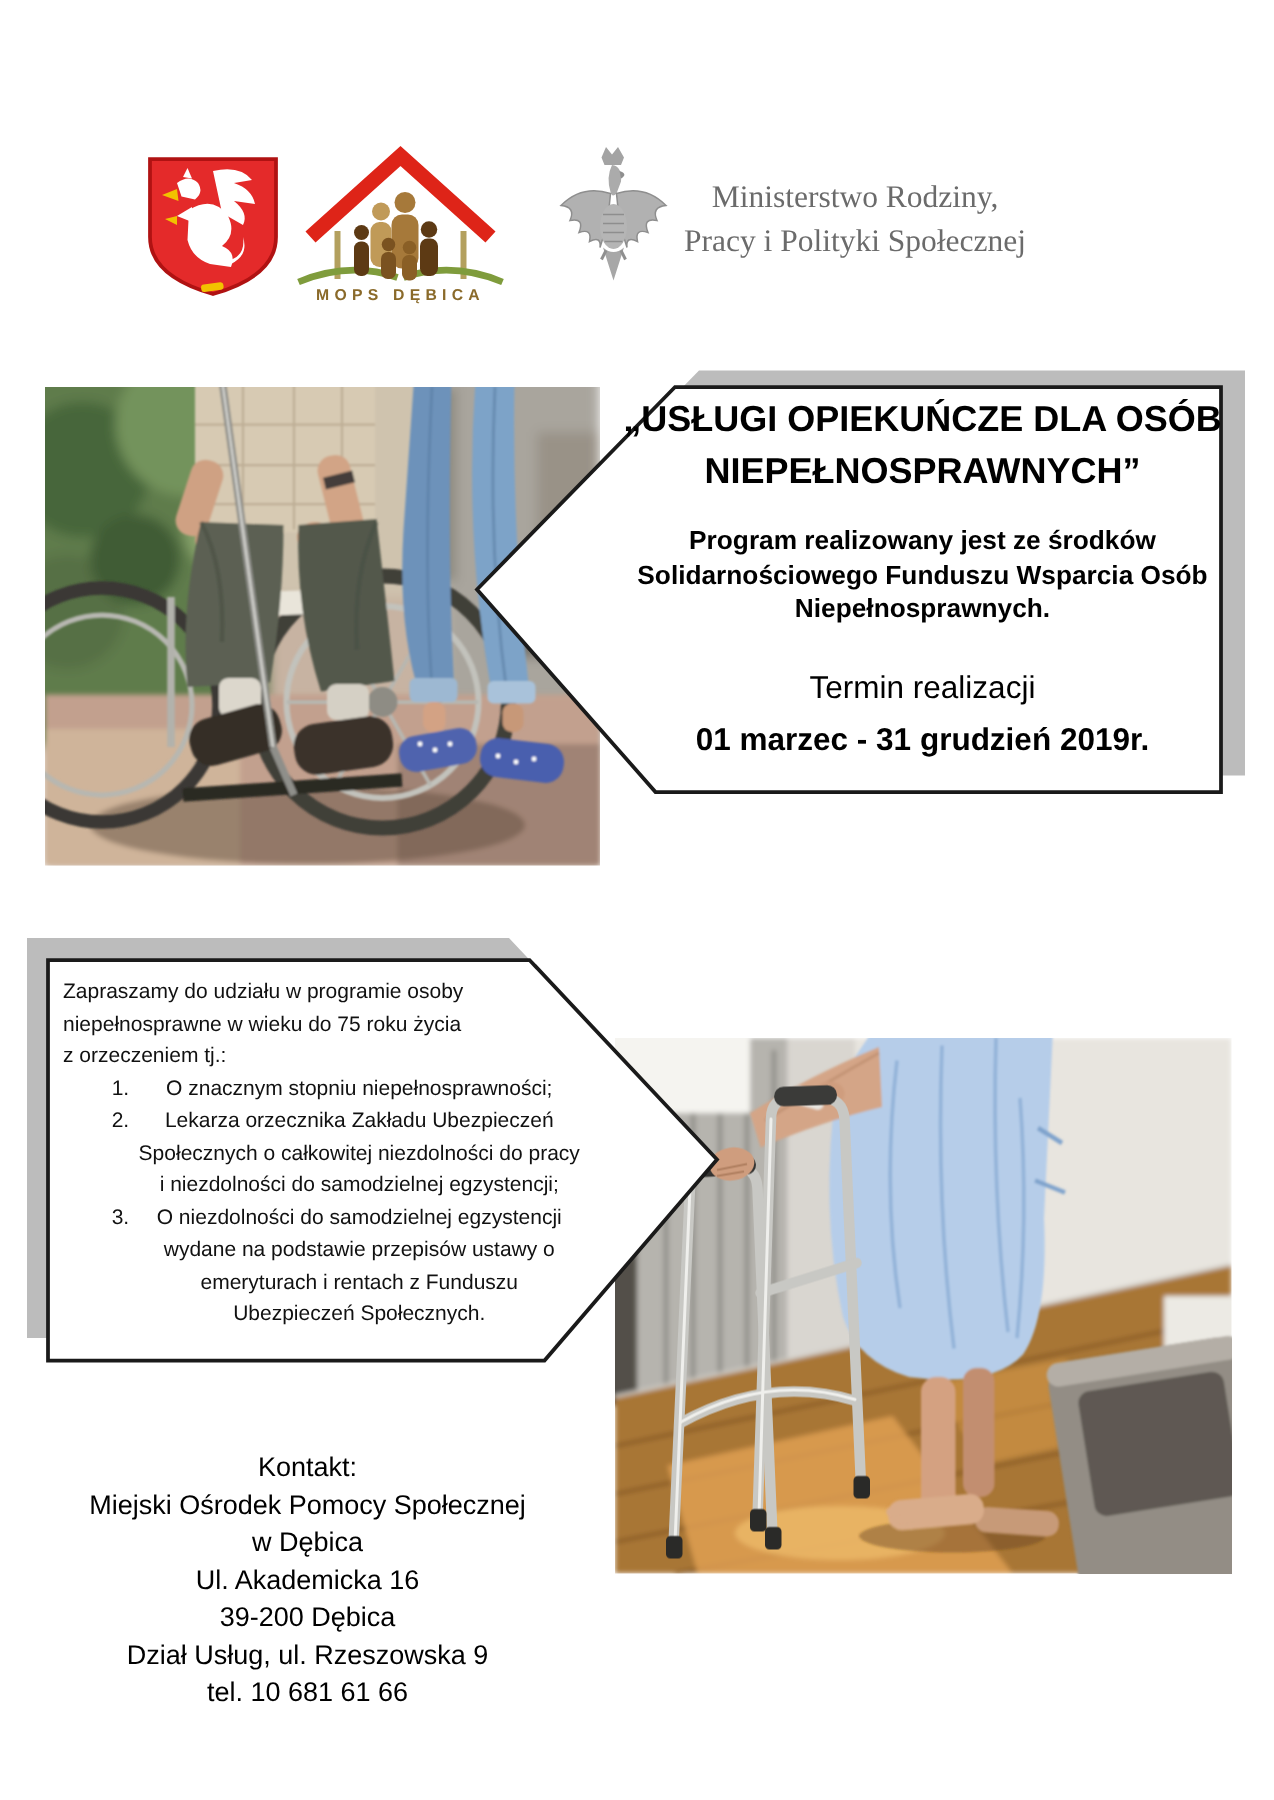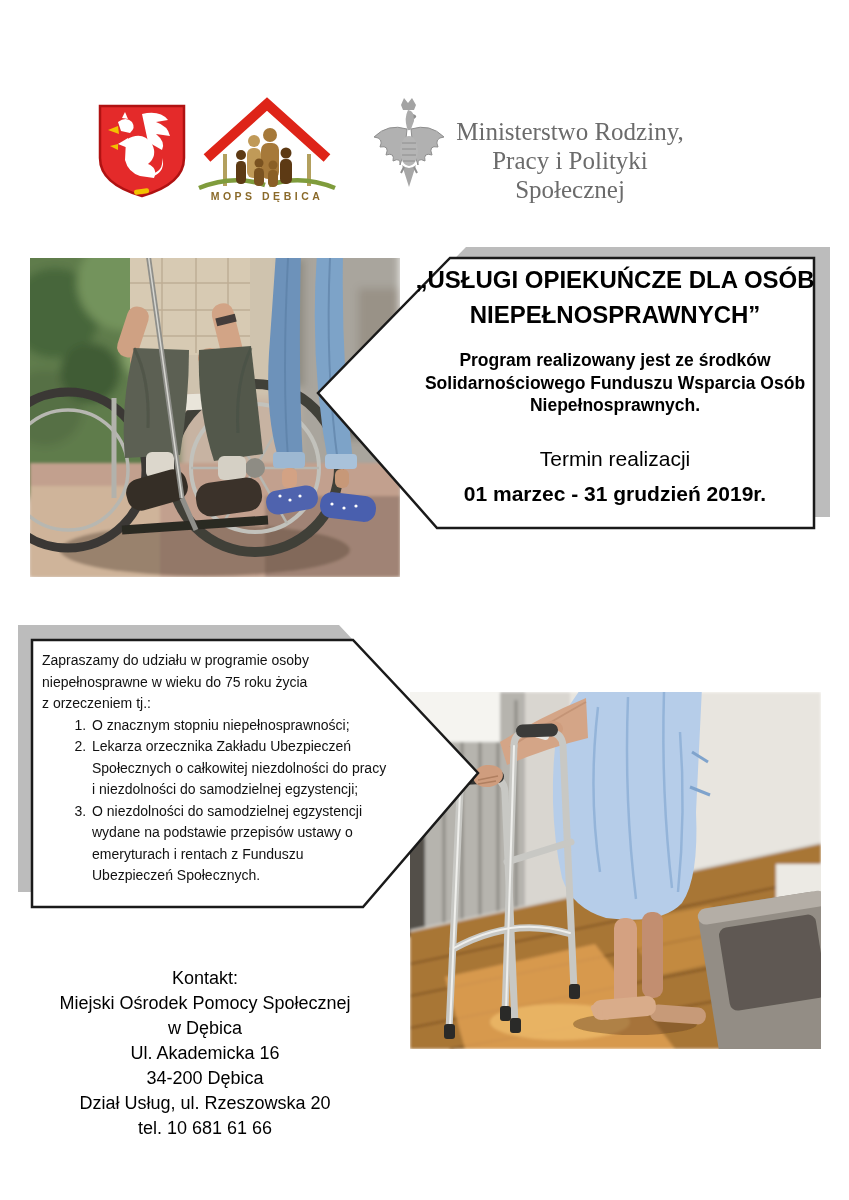--- a/index.html
+++ b/index.html
@@ -7,29 +7,29 @@
     position:relative;width:849px;height:1200px;margin:0 auto;
     background:#ffffff;overflow:hidden;
     font-family:"Liberation Sans","DejaVu Sans",sans-serif;color:#000;
   }
   .gfx{position:absolute;left:0;top:0;width:849px;height:1200px;z-index:0;}
   .txt{position:absolute;z-index:2;}
   .center{text-align:center;}
   .ministry{
     left:440px;top:117px;width:260px;
     font-family:"Liberation Serif","DejaVu Serif",serif;
-    font-size:25px;line-height:29px;color:#6b6b6b;text-align:center;
+    font-size:21px;line-height:29px;color:#6b6b6b;text-align:center;
   }
   .banner-title{left:405px;top:262px;width:420px;font-weight:bold;font-size:24px;line-height:35px;}
   .banner-program{left:405px;top:349px;width:420px;font-weight:bold;font-size:17.5px;line-height:22.5px;}
   .banner-term{left:405px;top:444px;width:420px;font-weight:normal;font-size:21px;line-height:30px;}
   .banner-dates{left:405px;top:479px;width:420px;font-weight:bold;font-size:21px;line-height:30px;}
   .elig{left:42px;top:650px;width:345px;font-size:14px;line-height:21.5px;color:#111;}
   .elig ol{margin:0;padding:0 0 0 48px;}
-  .elig li{margin:0;padding-left:2px;}
+  .elig li{margin:0;padding-left:2px;text-align:center;}
   .contact{left:25px;top:966px;width:360px;font-size:18px;line-height:25px;text-align:center;}
   .contact .bold{font-weight:normal;}
 </style>
 </head>
 <body>
 
 <div class="page">
 
   <svg class="gfx" viewBox="0 0 849 1200">
     <defs>
@@ -328,18 +328,18 @@
       <li>Lekarza orzecznika Zakładu Ubezpieczeń Społecznych o całkowitej niezdolności do pracy i niezdolności do samodzielnej egzystencji;</li>
       <li>O niezdolności do samodzielnej egzystencji wydane na podstawie przepisów ustawy o emeryturach i rentach z Funduszu Ubezpieczeń Społecznych.</li>
     </ol>
   </div>
 
   <div class="txt contact">
     <div class="bold">Kontakt:</div>
     <div>Miejski Ośrodek Pomocy Społecznej</div>
     <div>w Dębica</div>
     <div>Ul. Akademicka 16</div>
-    <div>34-200 Dębica</div>
-    <div>Dział Usług, ul. Rzeszowska 20</div>
+    <div>39-200 Dębica</div>
+    <div>Dział Usług, ul. Rzeszowska 9</div>
     <div>tel. 10 681 61 66</div>
   </div>
 
 </div>
 
 </body></html>

